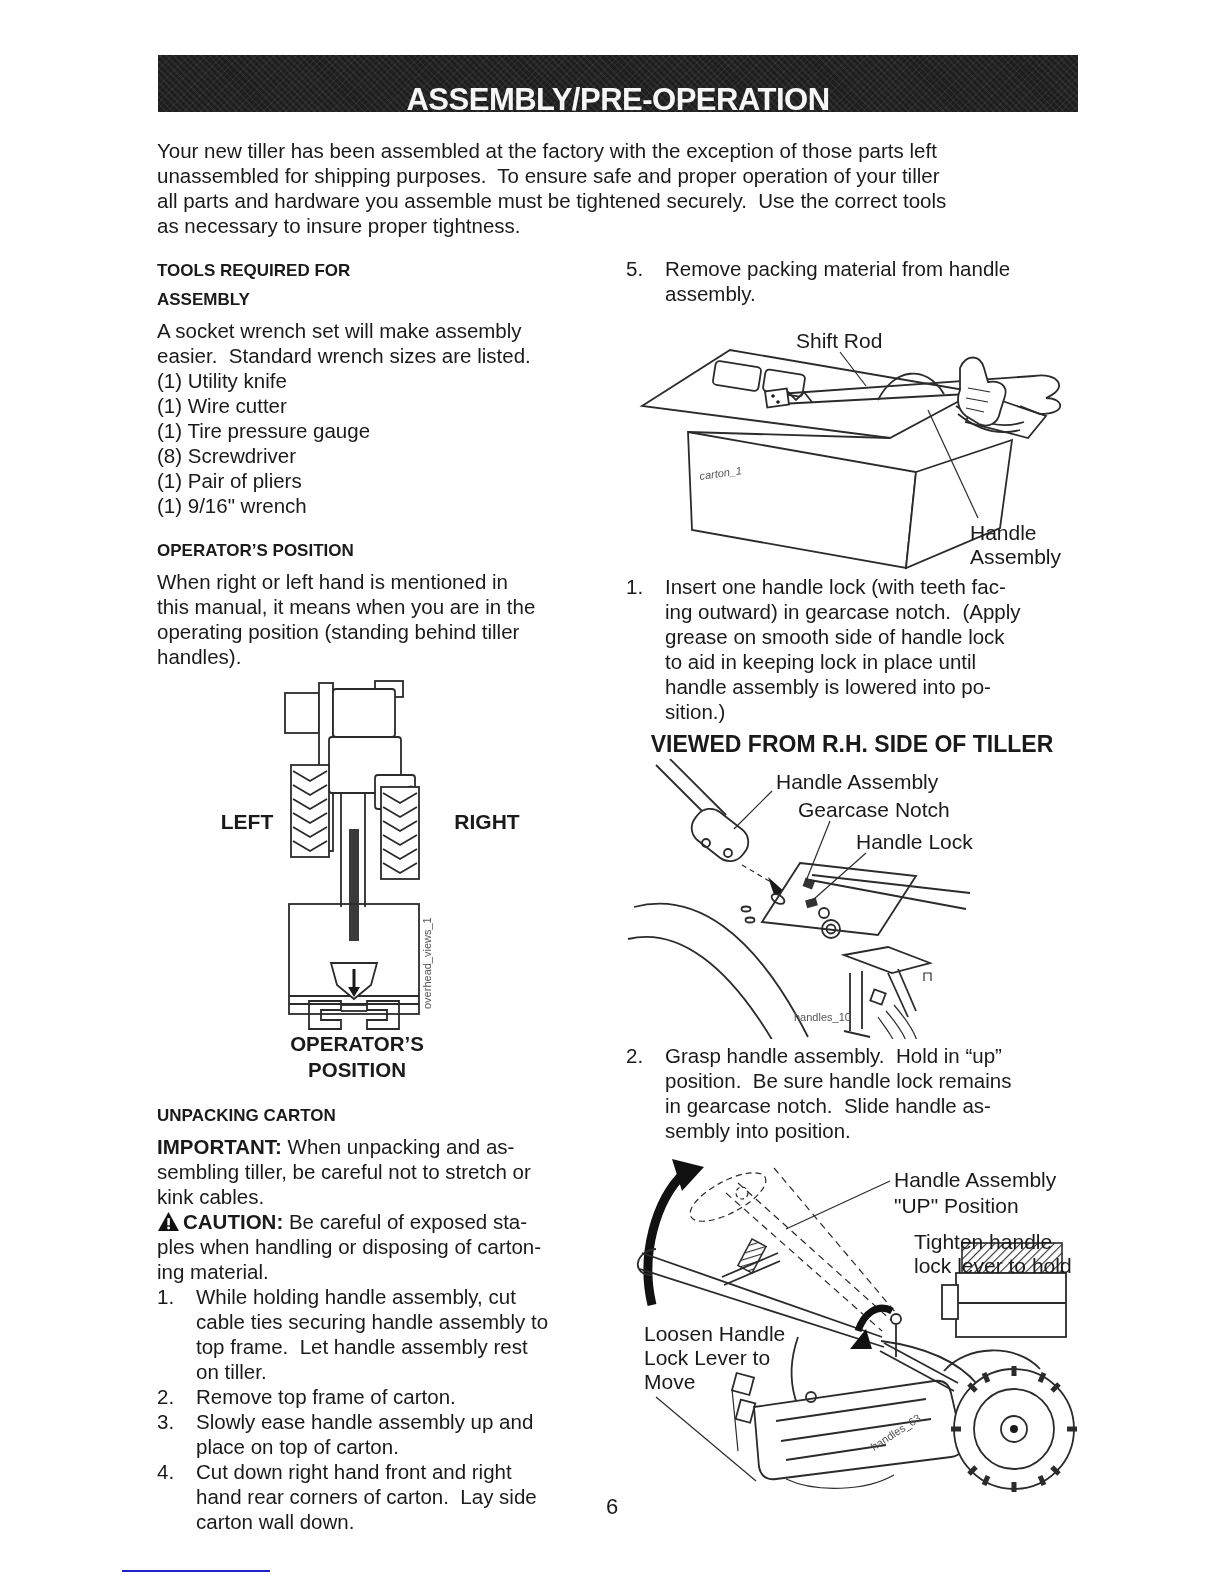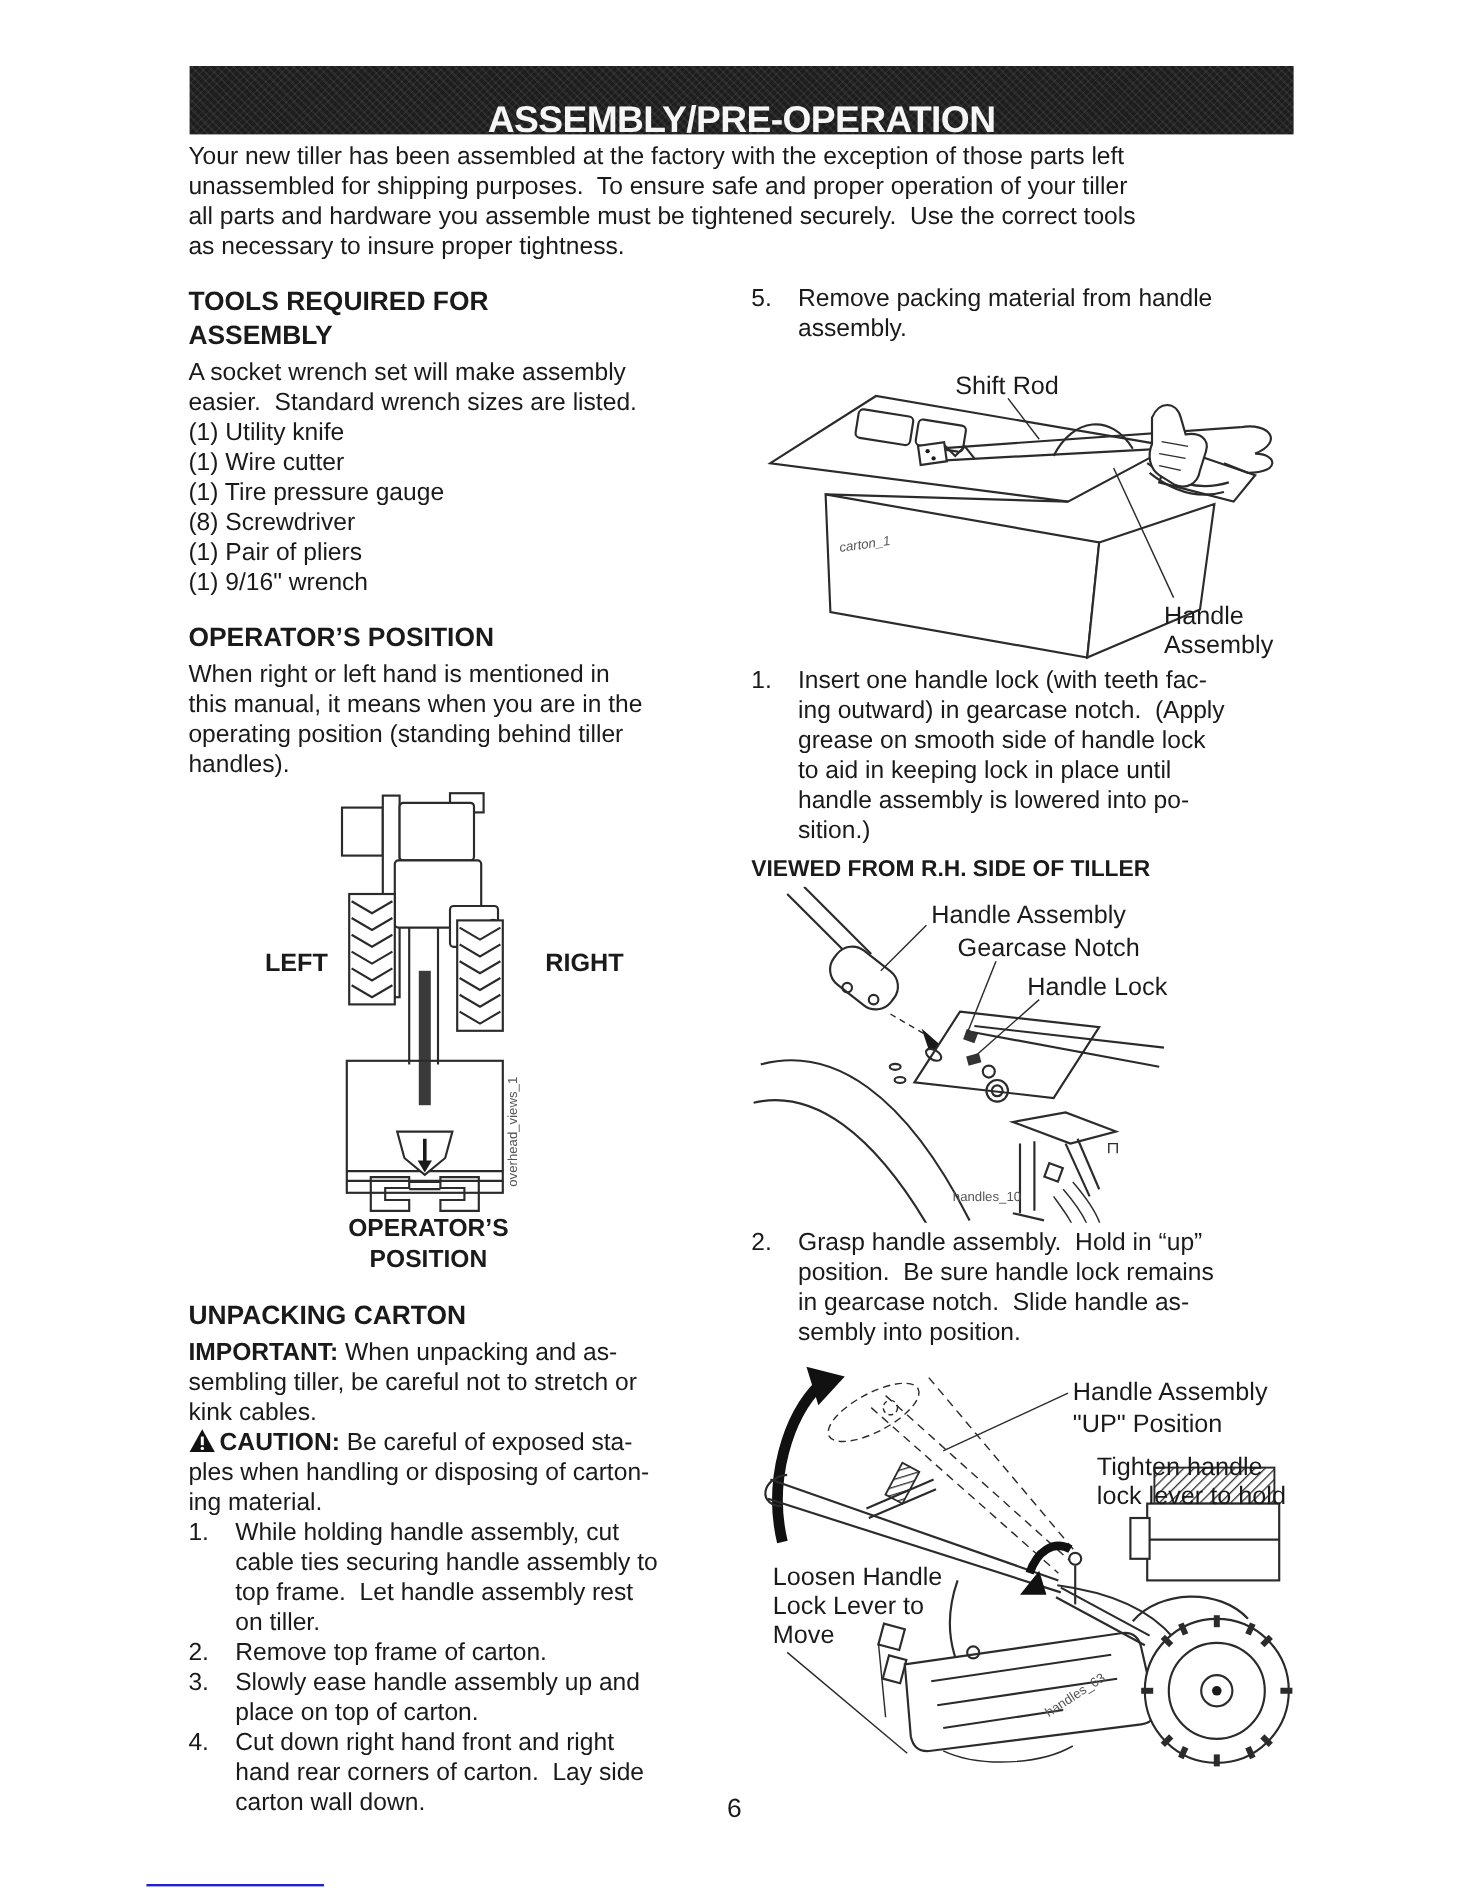--- a/index.html
+++ b/index.html
@@ -5,35 +5,35 @@
   html,body{margin:0;padding:0;background:#fff;}
   .page{position:relative;width:1224px;height:1584px;background:#fff;color:#1a1a1a;
         font-family:"Liberation Sans",sans-serif;font-size:20.5px;line-height:25px;overflow:hidden;}
   .header-bar{position:absolute;left:158px;top:55px;width:920px;height:57px;
         background:
           repeating-linear-gradient(45deg,rgba(255,255,255,.06) 0 2px,transparent 2px 5px),
           repeating-linear-gradient(-45deg,rgba(255,255,255,.05) 0 1px,transparent 1px 4px),
           #1d1d1d;
         display:flex;align-items:flex-end;justify-content:center;}
   .header-bar span{color:#f6f6f6;font-weight:700;font-size:31px;letter-spacing:-.5px;}
-  .content{position:absolute;left:157px;top:118px;width:921px;}
+  .content{position:absolute;left:157px;top:138px;width:921px;}
   .pw{white-space:pre-wrap;}
   p{margin:0;}
   .cols{display:flex;gap:24px;margin-top:18px;}
   .col-l{width:445px;flex:none;}
   .col-r{width:452px;flex:none;}
-  h2{font-size:22px;line-height:29px;font-weight:700;margin:18px 0 4px 0;}
+  h2{font-size:17px;line-height:29px;font-weight:700;margin:18px 0 4px 0;}
   h2.first{margin-top:0;}
   .toollist div{white-space:pre;}
   .oli{display:flex;align-items:flex-start;}
   .oli .n{width:39px;flex:none;}
   .oli .t{flex:1;}
   .figblock{width:400px;margin:10px 0 0 0;}
   .figcap{font-weight:700;text-align:center;line-height:26px;}
-  .viewcap{font-weight:700;font-size:19px;margin:8px 0 2px 0;}
+  .viewcap{font-weight:700;font-size:23px;margin:8px 0 2px 0;text-align:center;}
   .cic{display:inline-block;vertical-align:-3px;margin-right:3px;}
   svg{display:block;}
   svg text{font-family:"Liberation Sans",sans-serif;fill:#1a1a1a;}
   .lab{font-size:21px;}
   .wm{font-size:11px;fill:#555;}
   .pagenum{position:absolute;left:0;right:0;top:1494px;text-align:center;font-size:22px;}
   .blue-line{position:absolute;left:122px;top:1570px;width:148px;height:2px;}
   .ln{stroke:#2b2b2b;stroke-width:1.8;fill:none;}
   .lnw{stroke:#2b2b2b;stroke-width:1.8;fill:#fff;}
   .thin{stroke:#2b2b2b;stroke-width:1.2;fill:none;}

